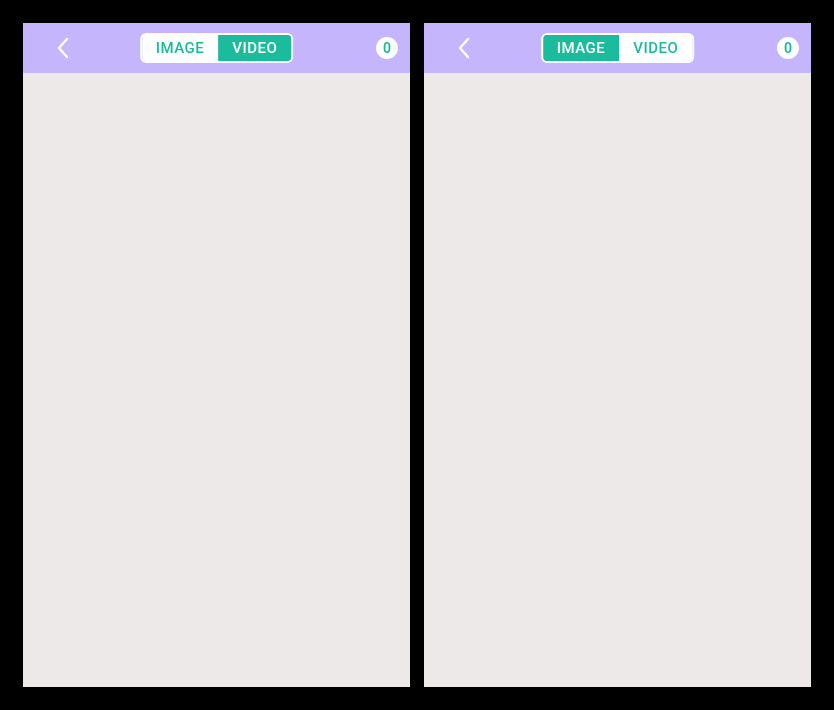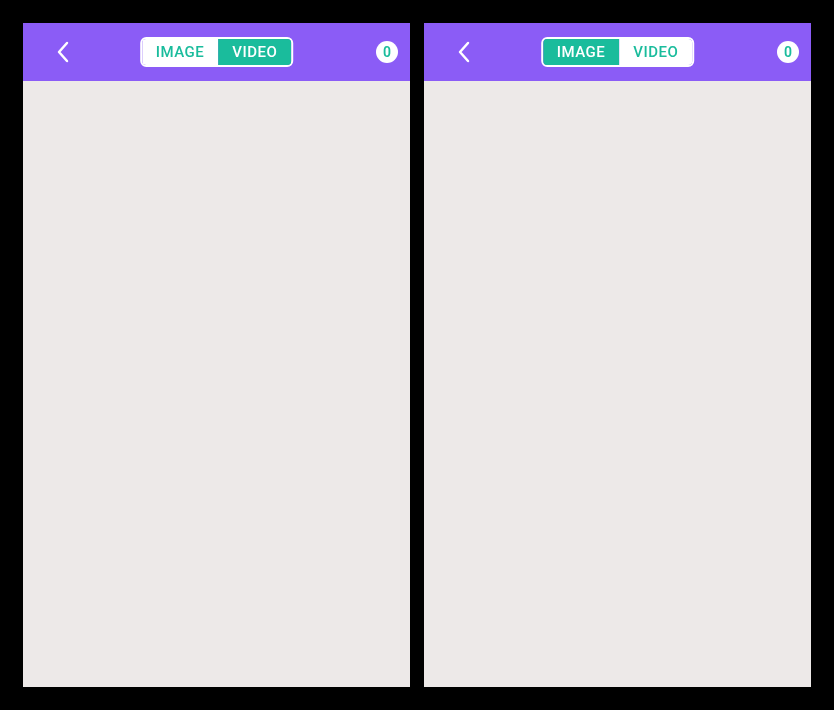--- a/index.html
+++ b/index.html
@@ -20,22 +20,22 @@
     
     .phone-screen {
       flex: 1;
       background: #ede9e8;
       display: flex;
       flex-direction: column;
       position: relative;
     }
     
     .header {
-      background: #8b5cf6;
-      height: 58px;
+      background: #c4b5fd;
+      height: 50px;
       display: flex;
       align-items: center;
       padding: 0 28px;
       position: relative;
     }
     
     .back-button {
       width: 24px;
       height: 24px;
       display: flex;

